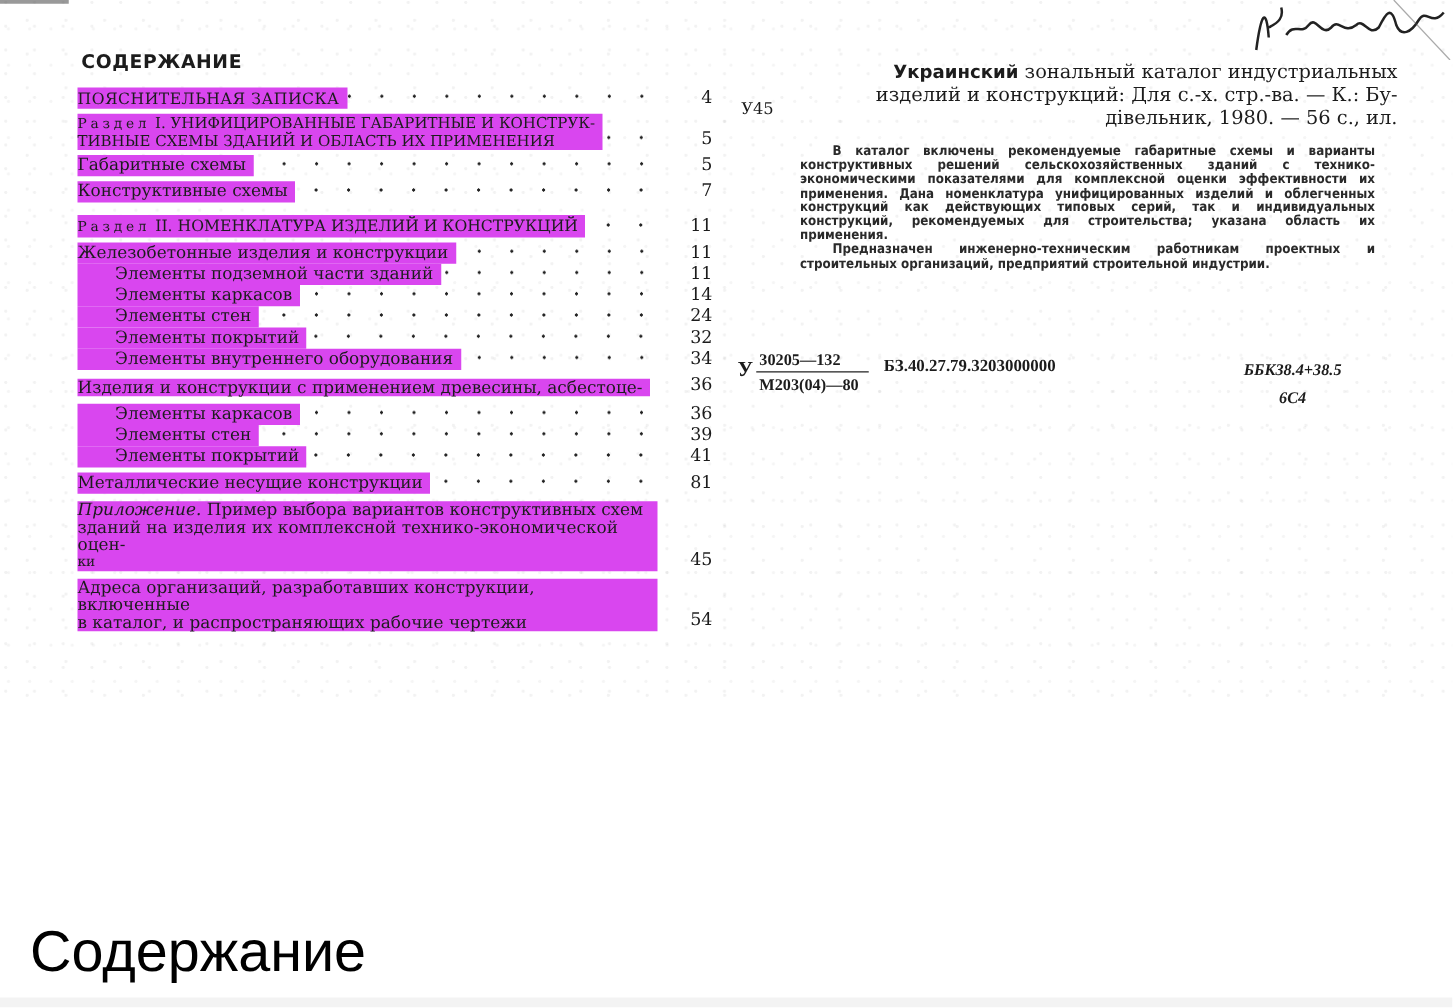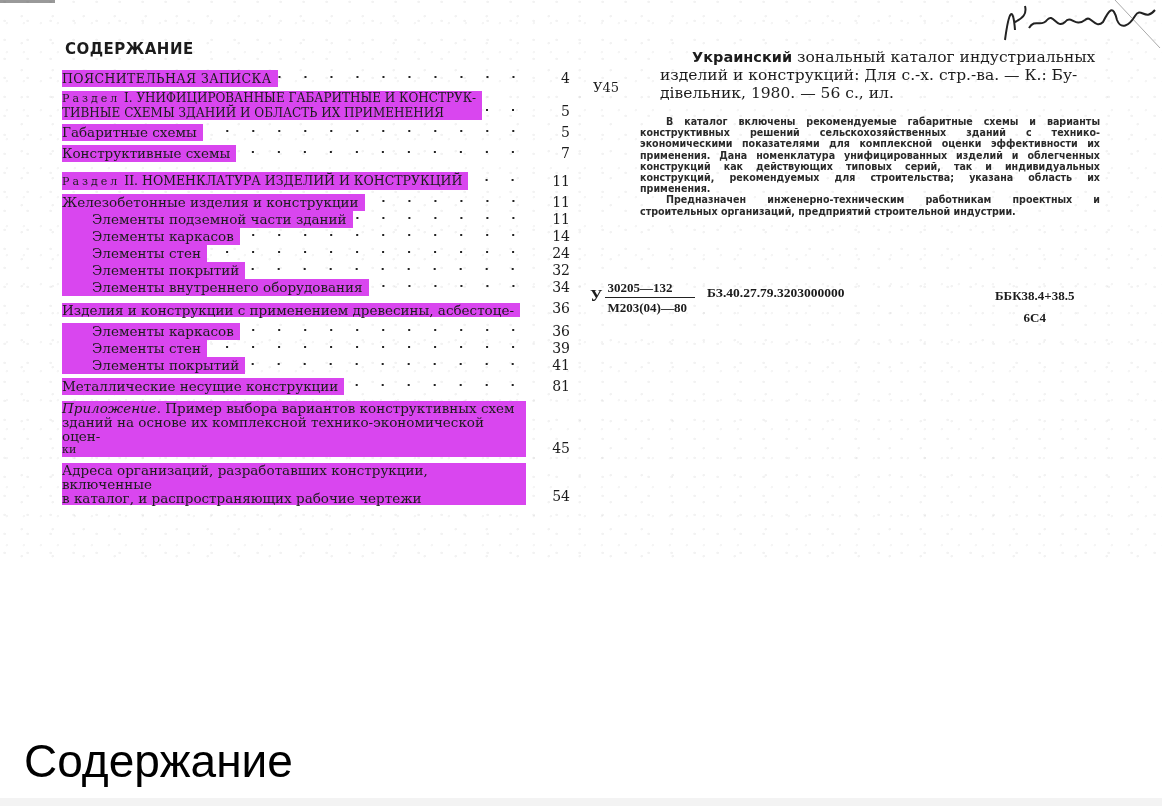--- a/index.html
+++ b/index.html
@@ -42,33 +42,33 @@
   .row.caps { font-size: 12.5px; }
   .spaced { letter-spacing: 3px; font-size: 11px; }
   .multi { display: block; font-size: 13.5px; line-height: 14px; }
   .multi .line { display: block; }
   .gap { height: 6px; }
   .gap-s { height: 4px; }
   i.ital { font-style: italic; }
 
   
   .card-code { position: absolute; left: 593px; top: 80px; font-size: 13px; }
-  .card-main { position: absolute; left: 660px; top: 48px; width: 478px; font-size: 15.5px; line-height: 18px; }
+  .card-main { position: absolute; left: 640px; top: 48px; width: 478px; font-size: 15.5px; line-height: 18px; text-align: right; }
   .card-main .first { text-indent: 32px; }
   .card-main b { font-family: "DejaVu Sans", "Liberation Sans", sans-serif; font-weight: bold; font-size: 14.5px; }
   .annotation { position: absolute; left: 640px; top: 116px; width: 460px; font-size: 10.6px; line-height: 11.2px; font-family: "DejaVu Sans Condensed", "DejaVu Sans", sans-serif; font-weight: bold; color: #2a2a2a; text-align: justify; }
   .annotation p { margin: 0; text-indent: 26px; }
 
   .index-block { position: absolute; left: 590px; top: 280px; display: flex; align-items: center; font-family: "Liberation Serif", serif; font-weight: bold; }
   .index-block .u { font-size: 17px; margin-right: 3px; margin-top: -4px; }
   .fraction { display: inline-flex; flex-direction: column; font-size: 13px; justify-content: space-between; }
   .fraction .num { border-bottom: 1.2px solid #222; padding: 0 8px 1px 2px; }
   .fraction .den { padding: 2px 8px 0 2px; }
   .bz { font-size: 13.5px; margin-left: 12px; margin-top: -10px; text-align: center; }
-  .bbk { position: absolute; left: 995px; top: 285px; font-family: "Liberation Serif", serif; font-weight: bold; font-size: 13px; text-align: center; line-height: 22px; }
+  .bbk { position: absolute; left: 995px; top: 285px; font-family: "Liberation Serif", serif; font-weight: bold; font-size: 13px; text-align: center; line-height: 22px; font-style: italic; }
 
   .signature { position: absolute; left: 995px; top: 0; width: 167px; height: 48px; }
 
   .caption {
     position: absolute; left: 24px; top: 734px;
     font-family: "Liberation Sans", "DejaVu Sans", sans-serif;
     font-size: 46px; color: #000; letter-spacing: 0px;
   }
   .bottom-band { position: absolute; left: 0; top: 798px; width: 1162px; height: 8px; background: #f3f3f3; }
 </style>
@@ -182,21 +182,21 @@
     <div class="row">
       <span class="label">Металлические   несущие   конструкции</span>
       <span class="dots"></span>
       <span class="page-num">81</span>
     </div>
     <div class="gap"></div>
 
     <div class="row">
       <span class="label multi">
         <span class="line"><i class="ital">Приложение.</i><span> Пример  выбора  вариантов  конструктивных  схем</span></span>
-        <span class="line">зданий на основе их комплексной технико-экономической оцен-</span>
+        <span class="line">зданий на изделия их комплексной технико-экономической оцен-</span>
         <span class="line" style="font-size:11px">ки</span>
       </span>
       <span class="dots"></span>
       <span class="page-num">45</span>
     </div>
     <div class="gap"></div>
 
     <div class="row">
       <span class="label multi">
         <span class="line">Адреса  организаций,  разработавших  конструкции,  включенные</span>

